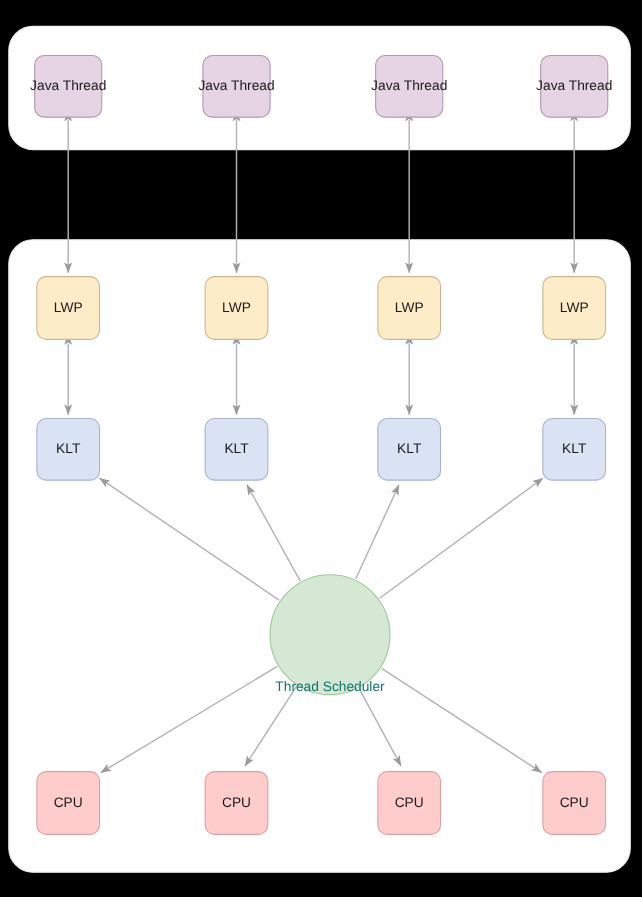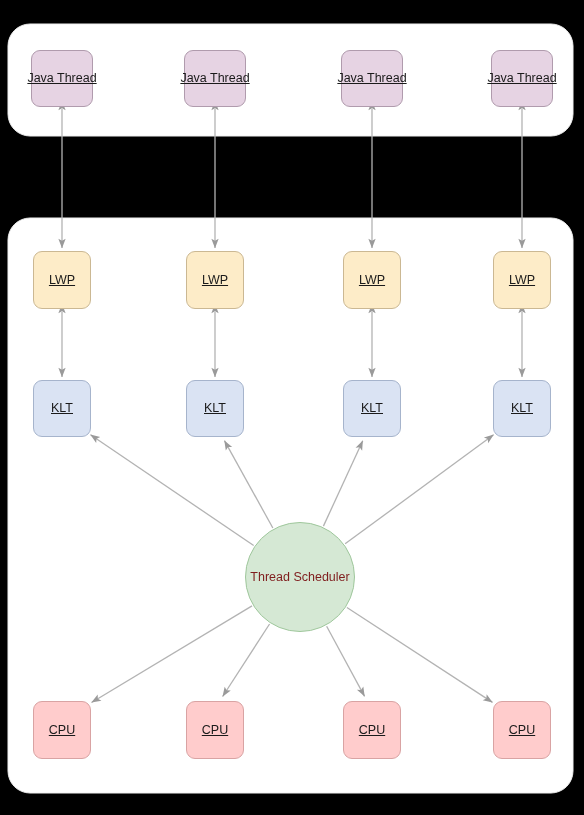--- a/index.html
+++ b/index.html
@@ -42,31 +42,30 @@
     box-sizing: border-box;
     display: flex;
     align-items: center;
     justify-content: center;
     border-radius: 9px;
     font-size: 12.5px;
     color: #1a1a1a;
     text-align: center;
     line-height: 1.15;
     white-space: nowrap;
-    text-decoration: underline;
   }
   .node-circle {
     position: absolute;
     box-sizing: border-box;
     display: flex;
-    align-items: center;
+    align-items: flex-end;
     justify-content: center;
     border-radius: 50%;
     font-size: 12.5px;
-    color: #7f1d1d;
+    color: #0f766e;
     text-align: center;
     white-space: nowrap;
   }
 </style>
 </head>
 <body>
 
 <div id="diagram-root">
 
   <svg class="layer" viewBox="0 0 584 815">

